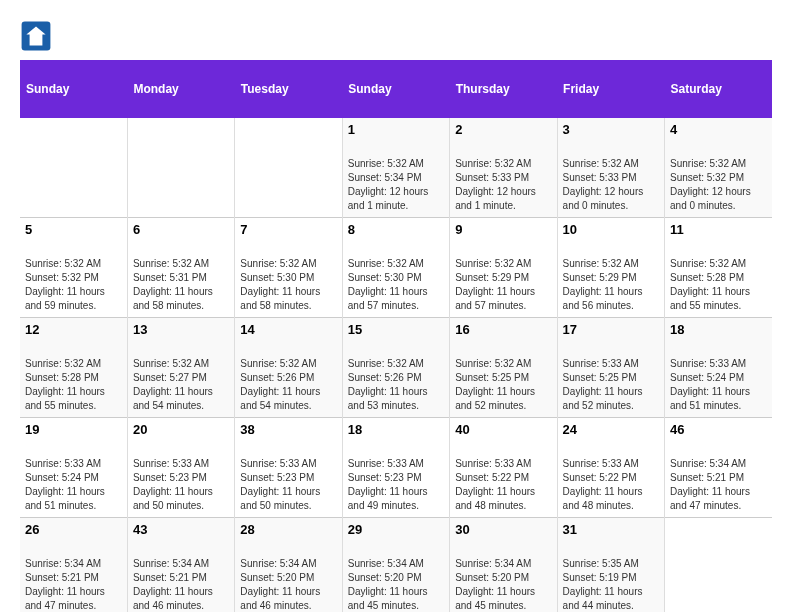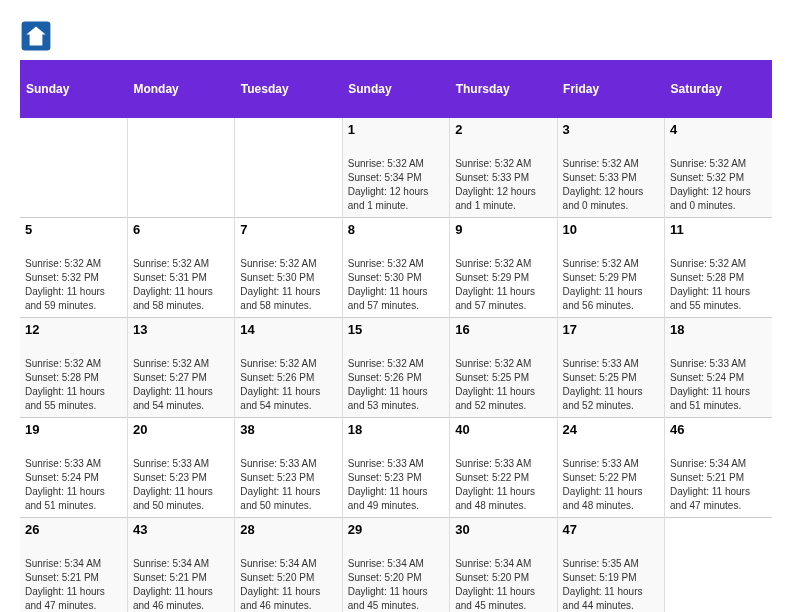--- a/index.html
+++ b/index.html
@@ -247,19 +247,19 @@
         </td>
         <td>
           <span class="day-num">29</span>
           <div class="day-info">Sunrise: 5:34 AM<br>Sunset: 5:20 PM<br>Daylight: 11 hours<br>and 45 minutes.</div>
         </td>
         <td>
           <span class="day-num">30</span>
           <div class="day-info">Sunrise: 5:34 AM<br>Sunset: 5:20 PM<br>Daylight: 11 hours<br>and 45 minutes.</div>
         </td>
         <td>
-          <span class="day-num">47</span>
+          <span class="day-num">31</span>
           <div class="day-info">Sunrise: 5:35 AM<br>Sunset: 5:19 PM<br>Daylight: 11 hours<br>and 44 minutes.</div>
         </td>
         <td class="empty"></td>
       </tr>
     </tbody>
 </table>
 
 </body></html>

